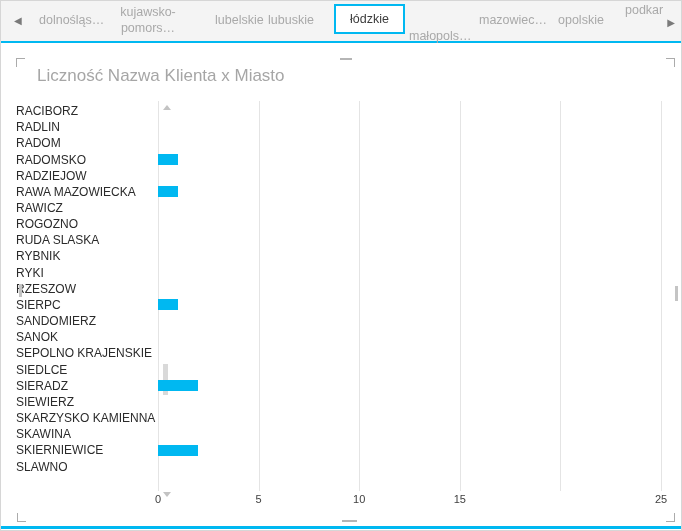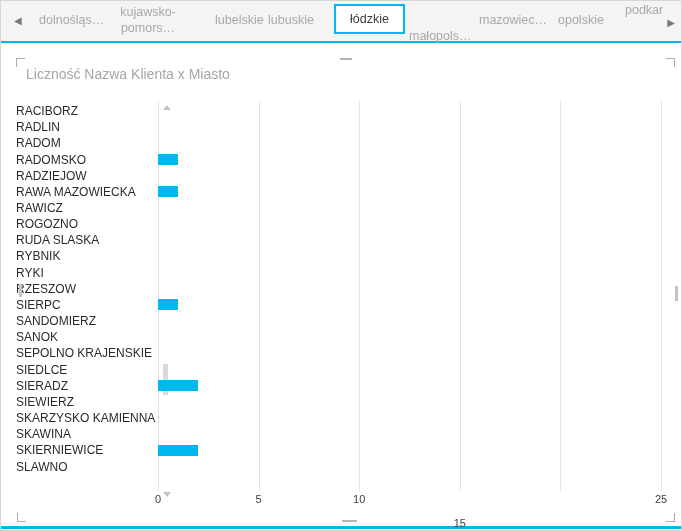--- a/index.html
+++ b/index.html
@@ -20,21 +20,21 @@
   .tab:nth-child(6){left:408px;top:28px;}
   .tab:nth-child(7){left:478px;top:12px;}
   .tab:nth-child(8){left:557px;top:12px;}
   .tab:nth-child(9){left:624px;top:2px;}
   .tab.selected{background:#fff;border:2px solid var(--accent);color:#3c3c3c;width:71px;height:30px;box-sizing:border-box;display:flex;align-items:center;justify-content:center;}
   .tab-thumb{position:absolute;left:178px;top:43px;width:14px;height:3px;background:#c9c9c9;cursor:pointer;}
 
   
   .canvas{position:absolute;left:0;top:42px;width:100%;bottom:0;background:#fff;}
   .visual{position:absolute;left:15px;top:57px;width:658px;height:464px;}
-  .chart-title{position:absolute;left:10px;top:8px;font-size:14px;color:#a6a6a6;}
+  .chart-title{position:absolute;left:21px;top:8px;font-size:17px;color:#a6a6a6;}
 
   .rows{position:absolute;left:0;top:45px;width:657px;z-index:2;}
   .row{display:flex;height:16.17px;align-items:center;}
   .cat-label{width:128px;text-align:left;font-size:12px;color:#2b2b2b;white-space:nowrap;overflow:visible;}
   .bar-area{margin-left:14px;flex:1;height:100%;display:flex;align-items:center;}
   .bar{height:11px;background:var(--accent);cursor:pointer;}
 
   .grid{position:absolute;left:142px;top:43px;width:516px;height:390px;z-index:1;}
   .gridline{position:absolute;top:0;width:1px;height:100%;background:#e4e4e4;}
   .xaxis{position:absolute;left:0;top:433px;width:100%;height:16px;z-index:2;}
@@ -194,21 +194,21 @@
         </div>
         <div class="row">
           <div class="cat-label">SLAWNO</div>
           <div class="bar-area"></div>
         </div>
       </div>
     <div class="xaxis" id="xaxis">
         <div class="xtick" style="left: 142px;">0</div>
         <div class="xtick" style="left: 242.6px;">5</div>
         <div class="xtick" style="left: 343.2px;">10</div>
-        <div class="xtick" style="left: 443.8px; margin-top: 24px;">15</div>
+        <div class="xtick" style="left: 443.8px;">15</div>
         <div class="xtick" style="left: 544.4px; margin-top: 43px;">20</div>
         <div class="xtick" style="left: 645px;">25</div>
       </div>
     <div class="cat-sb-up"></div>
     <div class="cat-sb-thumb"></div>
     <div class="cat-sb-down"></div>
   </div>
 
   <div class="handle h-tl"></div>
   <div class="handle h-tr"></div>

